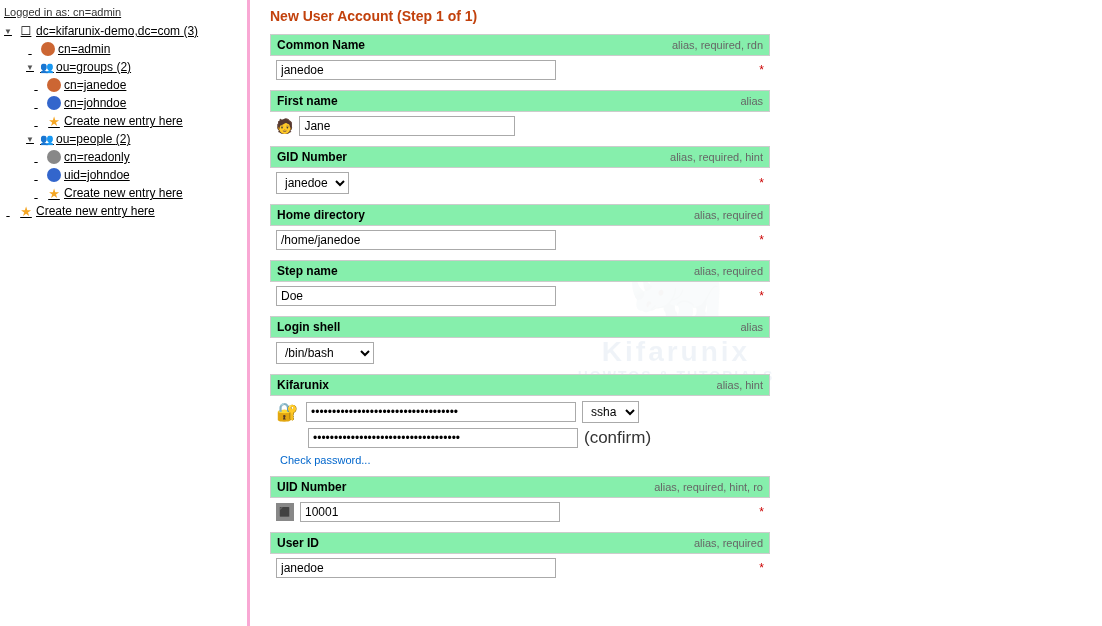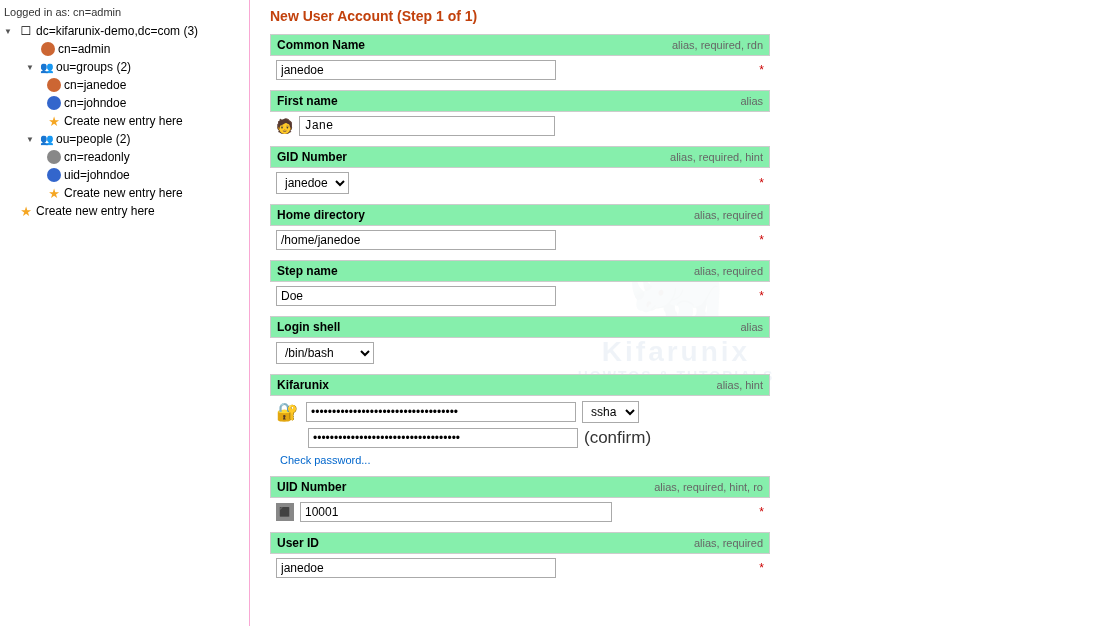--- a/index.html
+++ b/index.html
@@ -4,24 +4,25 @@
   <style>
     * { box-sizing: border-box; margin: 0; padding: 0; }
     body { font-family: Arial, sans-serif; font-size: 12px; background: #fff; color: #000; }
     
     .layout { display: flex; height: 626px; width: 1102px; overflow: hidden; }
     
     
     .sidebar {
       width: 250px;
       min-width: 250px;
-      border-right: 1px solid #f9a8d4;
+      border-right: 3px solid #f9a8d4;
       padding: 4px 0;
       overflow-y: auto;
       background: #fff;
+      text-decoration: underline;
     }
     .logged-in {
       font-size: 11px;
       padding: 2px 4px 4px 4px;
       color: #333;
     }
     .tree-item {
       display: flex;
       align-items: center;
       padding: 1px 0;
@@ -282,21 +283,21 @@
         </div>
       </div>
 
       <div class="field-section">
         <div class="field-header">
           <span class="field-name">First name</span>
           <span class="field-meta">alias</span>
         </div>
         <div class="field-body">
           <span style="font-size:14px;">🧑</span>
-          <input type="text" class="form-input" value="Jane" style="width: 256px; font-family: Liberation Mono, monospace;">
+          <input type="text" class="form-input" value="Jane" style="width: 216px;">
         </div>
       </div>
 
       <div class="field-section">
         <div class="field-header">
           <span class="field-name">GID Number</span>
           <span class="field-meta">alias, required, hint</span>
         </div>
         <div class="field-body">
           <select class="form-select">
@@ -369,21 +370,21 @@
         </div>
       </div>
 
       <div class="field-section">
         <div class="field-header">
           <span class="field-name">UID Number</span>
           <span class="field-meta">alias, required, hint, ro</span>
         </div>
         <div class="field-body">
           <span style="display:inline-block;width:18px;height:18px;background:#888;font-size:9px;text-align:center;line-height:18px;color:#fff;">⬛</span>
-          <input type="text" class="form-input" value="10001" style="width: 312px;">
+          <input type="text" class="form-input" value="10001" style="width: 260px;">
           <span class="field-required">*</span>
         </div>
       </div>
 
       <div class="field-section">
         <div class="field-header">
           <span class="field-name">User ID</span>
           <span class="field-meta">alias, required</span>
         </div>
         <div class="field-body">

